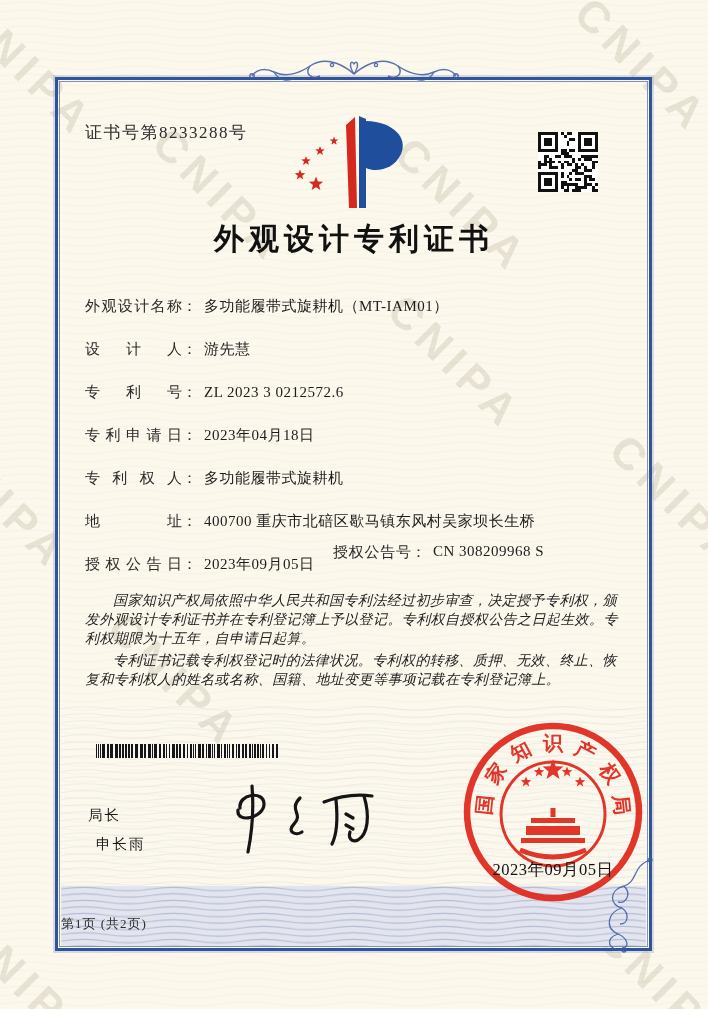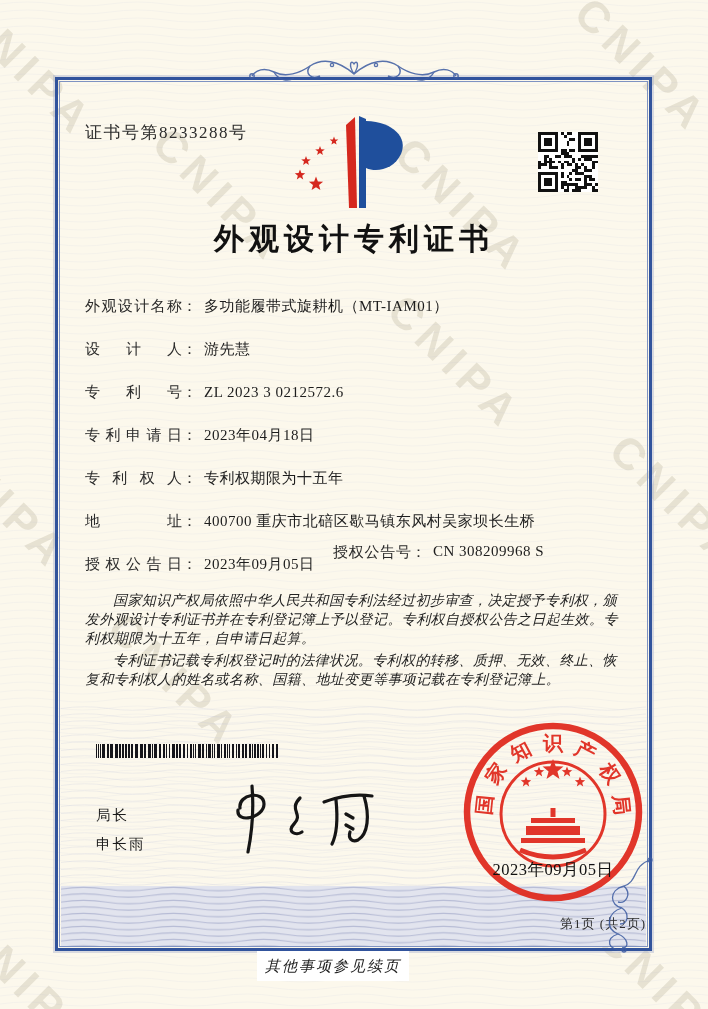--- a/index.html
+++ b/index.html
@@ -46,36 +46,36 @@
   .grant-group{position:absolute;left:248px;top:0;height:43px;display:flex;align-items:flex-start;}
   .flabel.small{width:78px;}
   .paras{
     position:absolute;left:85px;top:592px;width:543px;z-index:5;
     font-size:14px;line-height:18.8px;color:#222;font-style:italic;
     letter-spacing:0.4px;
   }
   .paras p{margin:0 0 4px 0;text-indent:2em;}
   .barcode{position:absolute;left:96px;top:744px;z-index:5;}
   .signer-title{
-    position:absolute;left:96px;top:806px;font-size:14.5px;color:#1c1c1c;z-index:5;
+    position:absolute;left:88px;top:806px;font-size:14.5px;color:#1c1c1c;z-index:5;
     font-family:"Liberation Sans","DejaVu Sans",sans-serif;letter-spacing:2px;
   }
   .signer-name{
     position:absolute;left:96px;top:835px;font-size:14.5px;color:#1c1c1c;z-index:5;
     font-family:Liberation Serif, serif;letter-spacing:2px;
   }
   .signature{position:absolute;left:212px;top:780px;z-index:5;}
   .wavy-light{position:absolute;left:61px;top:705px;z-index:2;opacity:.5;pointer-events:none;}
   .footer-band{
     position:absolute;left:61px;top:886px;width:585px;height:61px;
     background:#e2e4ee;z-index:2;
   }
   .footer-band svg{position:absolute;left:0;top:0;}
   .footer-pageinfo{
-    position:absolute;left:0;top:29px;width:585px;text-align:right;
+    position:absolute;left:0;top:29px;width:585px;text-align:left;
     font-size:13px;color:#2e2e2e;letter-spacing:1px;z-index:4;
   }
   .seal{position:absolute;left:458px;top:722px;z-index:6;opacity:.94;}
   .seal-date{
     position:absolute;left:458px;top:859px;width:190px;text-align:center;
     font-size:16.5px;color:#101010;z-index:7;letter-spacing:0.5px;
   }
   .cont-box{
     position:absolute;left:257px;top:951px;width:152px;height:30px;
     background:#ffffff;z-index:6;text-align:center;line-height:30px;
@@ -324,21 +324,21 @@
       <span class="fvalue">ZL 2023 3 0212572.6</span>
     </div>
     <div class="frow">
       <span class="flabel">专利申请日</span>
         <span class="fcolon">：</span>
       <span class="fvalue">2023年04月18日</span>
     </div>
     <div class="frow">
       <span class="flabel">专利权人</span>
         <span class="fcolon">：</span>
-      <span class="fvalue">专利权期限为十五年</span>
+      <span class="fvalue">多功能履带式旋耕机</span>
     </div>
     <div class="frow">
       <span class="flabel">地址</span>
         <span class="fcolon">：</span>
       <span class="fvalue">400700 重庆市北碚区歇马镇东风村吴家坝长生桥</span>
     </div>
     <div class="frow">
       <span class="flabel">授权公告日</span>
         <span class="fcolon">：</span>
       <span class="fvalue">2023年09月05日</span>
@@ -454,15 +454,14 @@
         <text x="95" y="28" text-anchor="middle" transform="rotate(-56 95 90)">家</text>
         <text x="95" y="28" text-anchor="middle" transform="rotate(-28 95 90)">知</text>
         <text x="95" y="28" text-anchor="middle" transform="rotate(0 95 90)">识</text>
         <text x="95" y="28" text-anchor="middle" transform="rotate(28 95 90)">产</text>
         <text x="95" y="28" text-anchor="middle" transform="rotate(56 95 90)">权</text>
         <text x="95" y="28" text-anchor="middle" transform="rotate(84 95 90)">局</text>
       </g>
   </svg>
   <div class="seal-date">2023年09月05日</div>
 
-  <div class="cont-box">其他事项参见续页</div>
 
 </div>
 
 </body></html>

